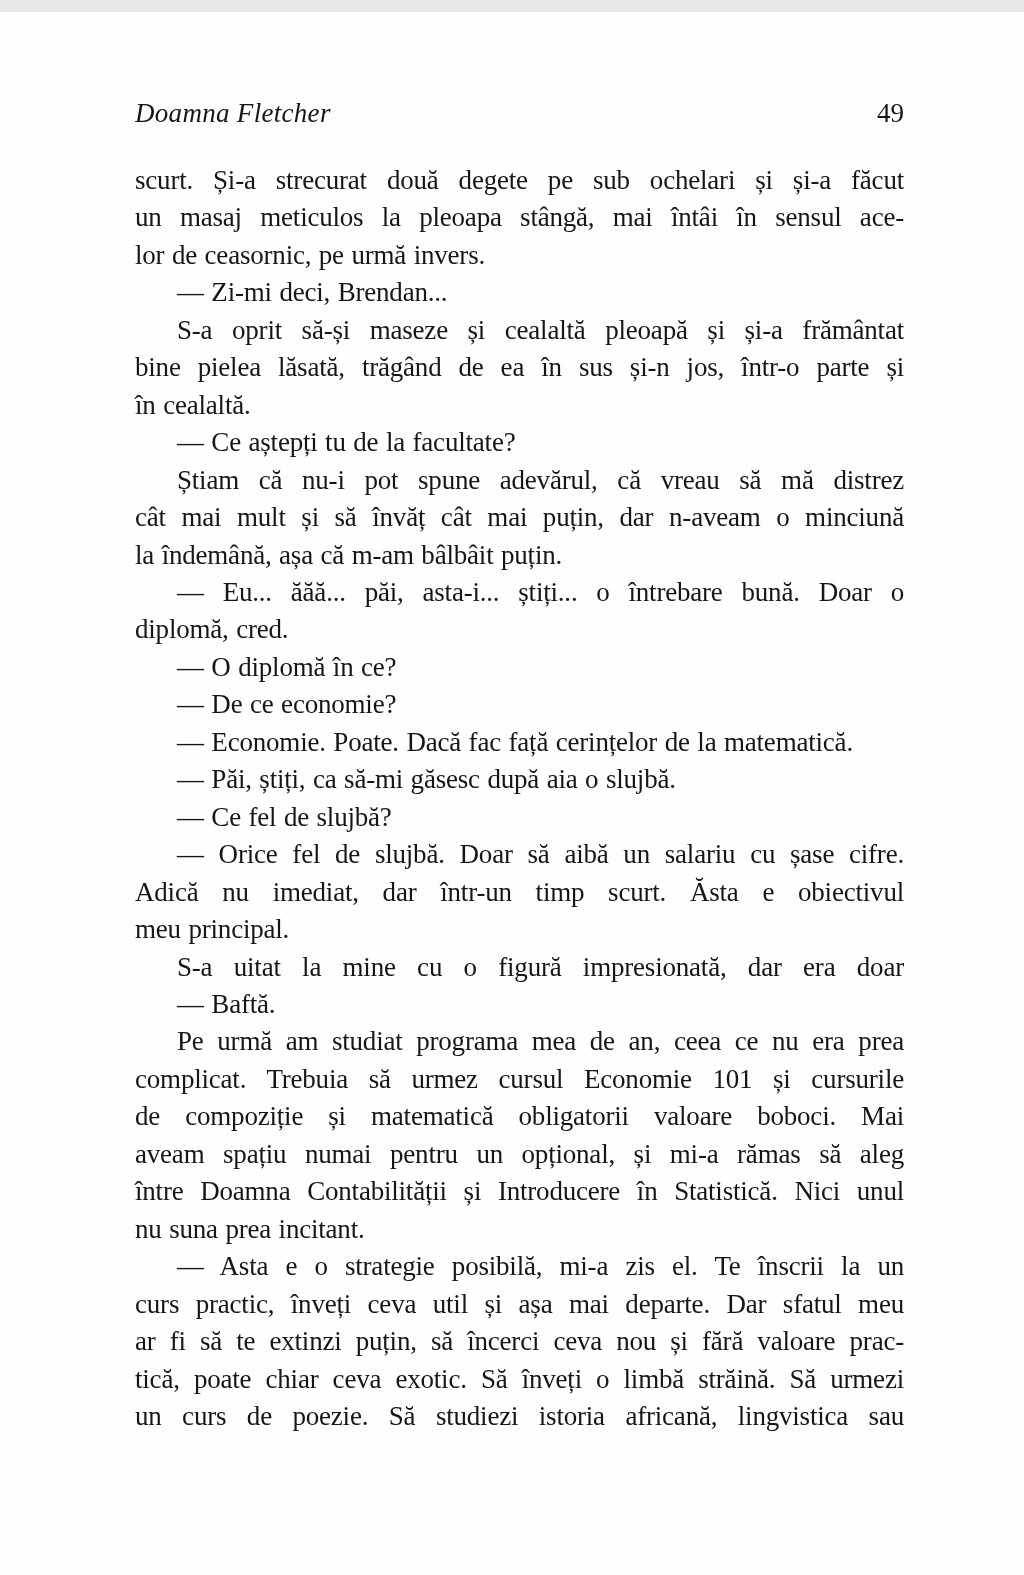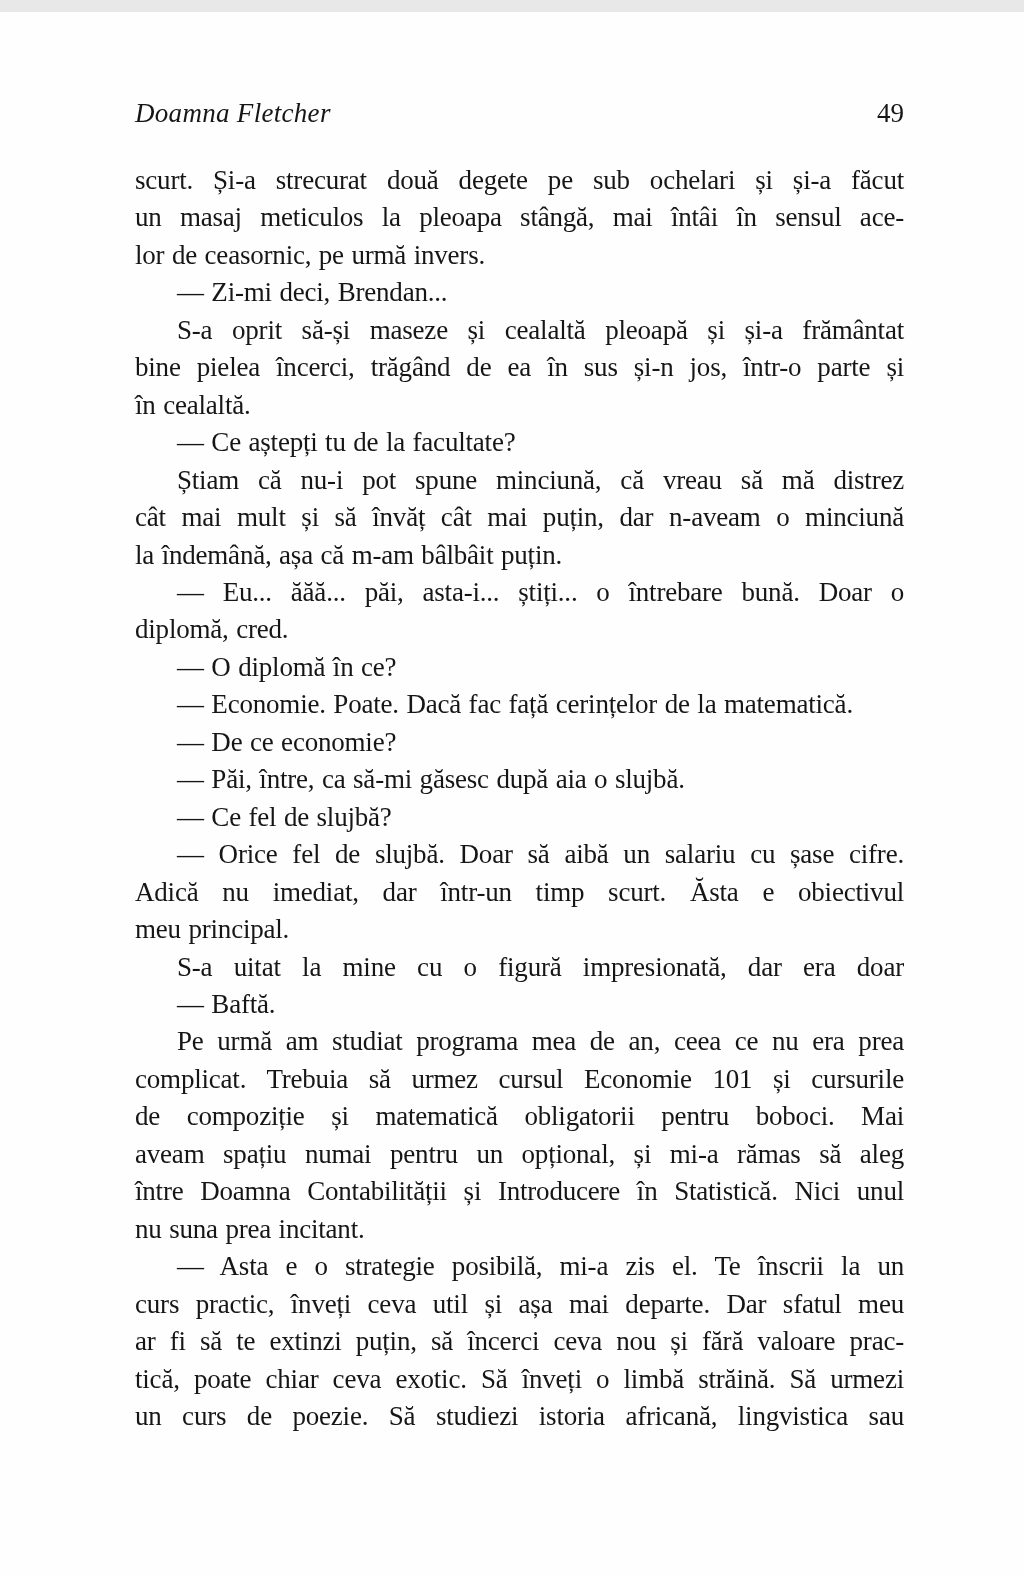--- a/index.html
+++ b/index.html
@@ -64,41 +64,41 @@
   <div class="running-header">
     <span class="book-title">Doamna Fletcher</span>
     <span class="page-number">49</span>
   </div>
   <div class="page-body">
       <div class="text-line">scurt. Și-a strecurat două degete pe sub ochelari și și-a făcut</div>
       <div class="text-line">un masaj meticulos la pleoapa stângă, mai întâi în sensul ace-</div>
       <div class="text-line para-end">lor de ceasornic, pe urmă invers.</div>
       <div class="text-line indented para-end">— Zi-mi deci, Brendan...</div>
       <div class="text-line indented">S-a oprit să-și maseze și cealaltă pleoapă și și-a frământat</div>
-      <div class="text-line">bine pielea încerci, trăgând de ea în sus și-n jos, într-o parte și</div>
+      <div class="text-line">bine pielea lăsată, trăgând de ea în sus și-n jos, într-o parte și</div>
       <div class="text-line para-end">în cealaltă.</div>
       <div class="text-line indented para-end">— Ce aștepți tu de la facultate?</div>
-      <div class="text-line indented">Știam că nu-i pot spune minciună, că vreau să mă distrez</div>
+      <div class="text-line indented">Știam că nu-i pot spune adevărul, că vreau să mă distrez</div>
       <div class="text-line">cât mai mult și să învăț cât mai puțin, dar n-aveam o minciună</div>
       <div class="text-line para-end">la îndemână, așa că m-am bâlbâit puțin.</div>
       <div class="text-line indented">— Eu... ăăă... păi, asta-i... știți... o întrebare bună. Doar o</div>
       <div class="text-line para-end">diplomă, cred.</div>
       <div class="text-line indented para-end">— O diplomă în ce?</div>
+      <div class="text-line indented para-end">— De ce economie?</div>
       <div class="text-line indented para-end">— Economie. Poate. Dacă fac față cerințelor de la matematică.</div>
-      <div class="text-line indented para-end">— De ce economie?</div>
-      <div class="text-line indented para-end">— Păi, între, ca să-mi găsesc după aia o slujbă.</div>
+      <div class="text-line indented para-end">— Păi, știți, ca să-mi găsesc după aia o slujbă.</div>
       <div class="text-line indented para-end">— Ce fel de slujbă?</div>
       <div class="text-line indented">— Orice fel de slujbă. Doar să aibă un salariu cu șase cifre.</div>
       <div class="text-line">Adică nu imediat, dar într-un timp scurt. Ăsta e obiectivul</div>
       <div class="text-line para-end">meu principal.</div>
       <div class="text-line indented">S-a uitat la mine cu o figură impresionată, dar era doar</div>
       <div class="text-line indented para-end">— Baftă.</div>
       <div class="text-line indented">Pe urmă am studiat programa mea de an, ceea ce nu era prea</div>
       <div class="text-line">complicat. Trebuia să urmez cursul Economie 101 și cursurile</div>
-      <div class="text-line">de compoziție și matematică obligatorii pentru boboci. Mai</div>
+      <div class="text-line">de compoziție și matematică obligatorii valoare boboci. Mai</div>
       <div class="text-line">aveam spațiu numai pentru un opțional, și mi-a rămas să aleg</div>
       <div class="text-line">între Doamna Contabilității și Introducere în Statistică. Nici unul</div>
       <div class="text-line para-end">nu suna prea incitant.</div>
       <div class="text-line indented">— Asta e o strategie posibilă, mi-a zis el. Te înscrii la un</div>
       <div class="text-line">curs practic, înveți ceva util și așa mai departe. Dar sfatul meu</div>
       <div class="text-line">ar fi să te extinzi puțin, să încerci ceva nou și fără valoare prac-</div>
       <div class="text-line">tică, poate chiar ceva exotic. Să înveți o limbă străină. Să urmezi</div>
       <div class="text-line">un curs de poezie. Să studiezi istoria africană, lingvistica sau</div>
     </div>
 </div>

